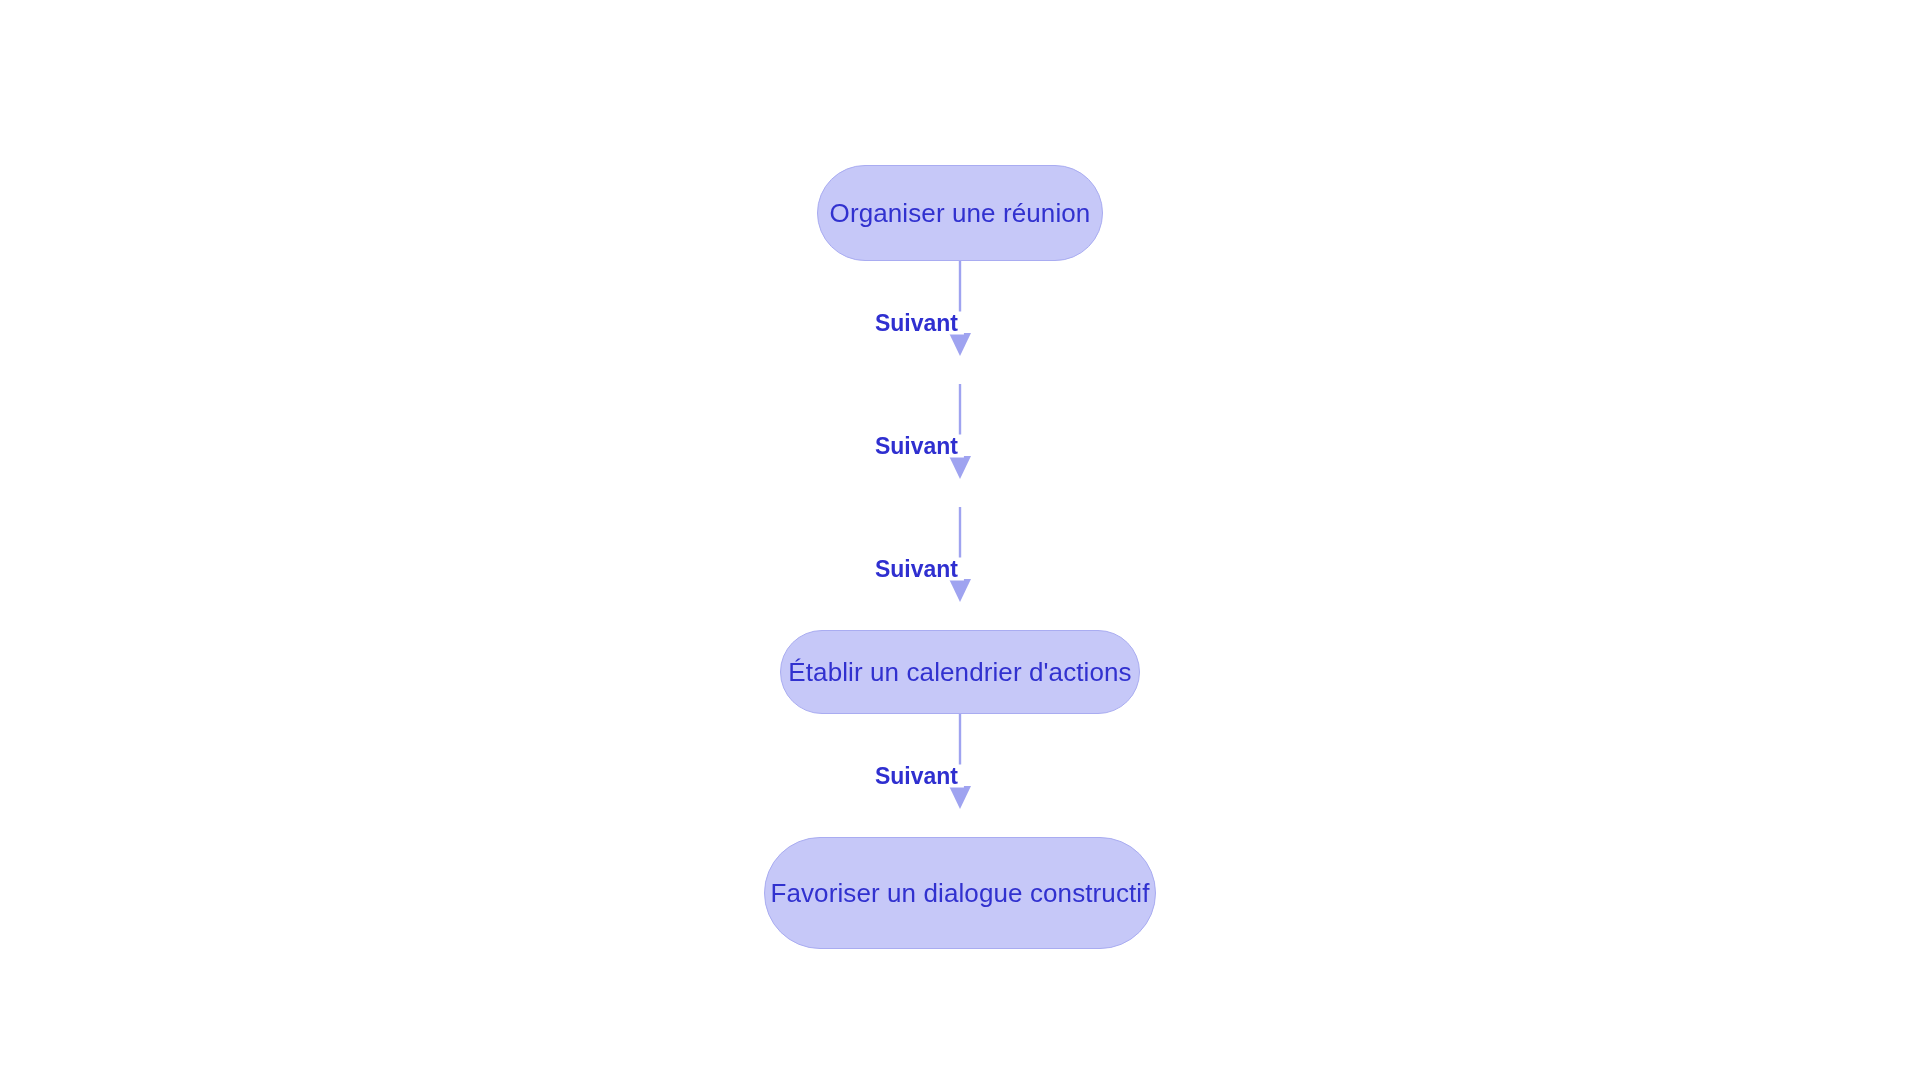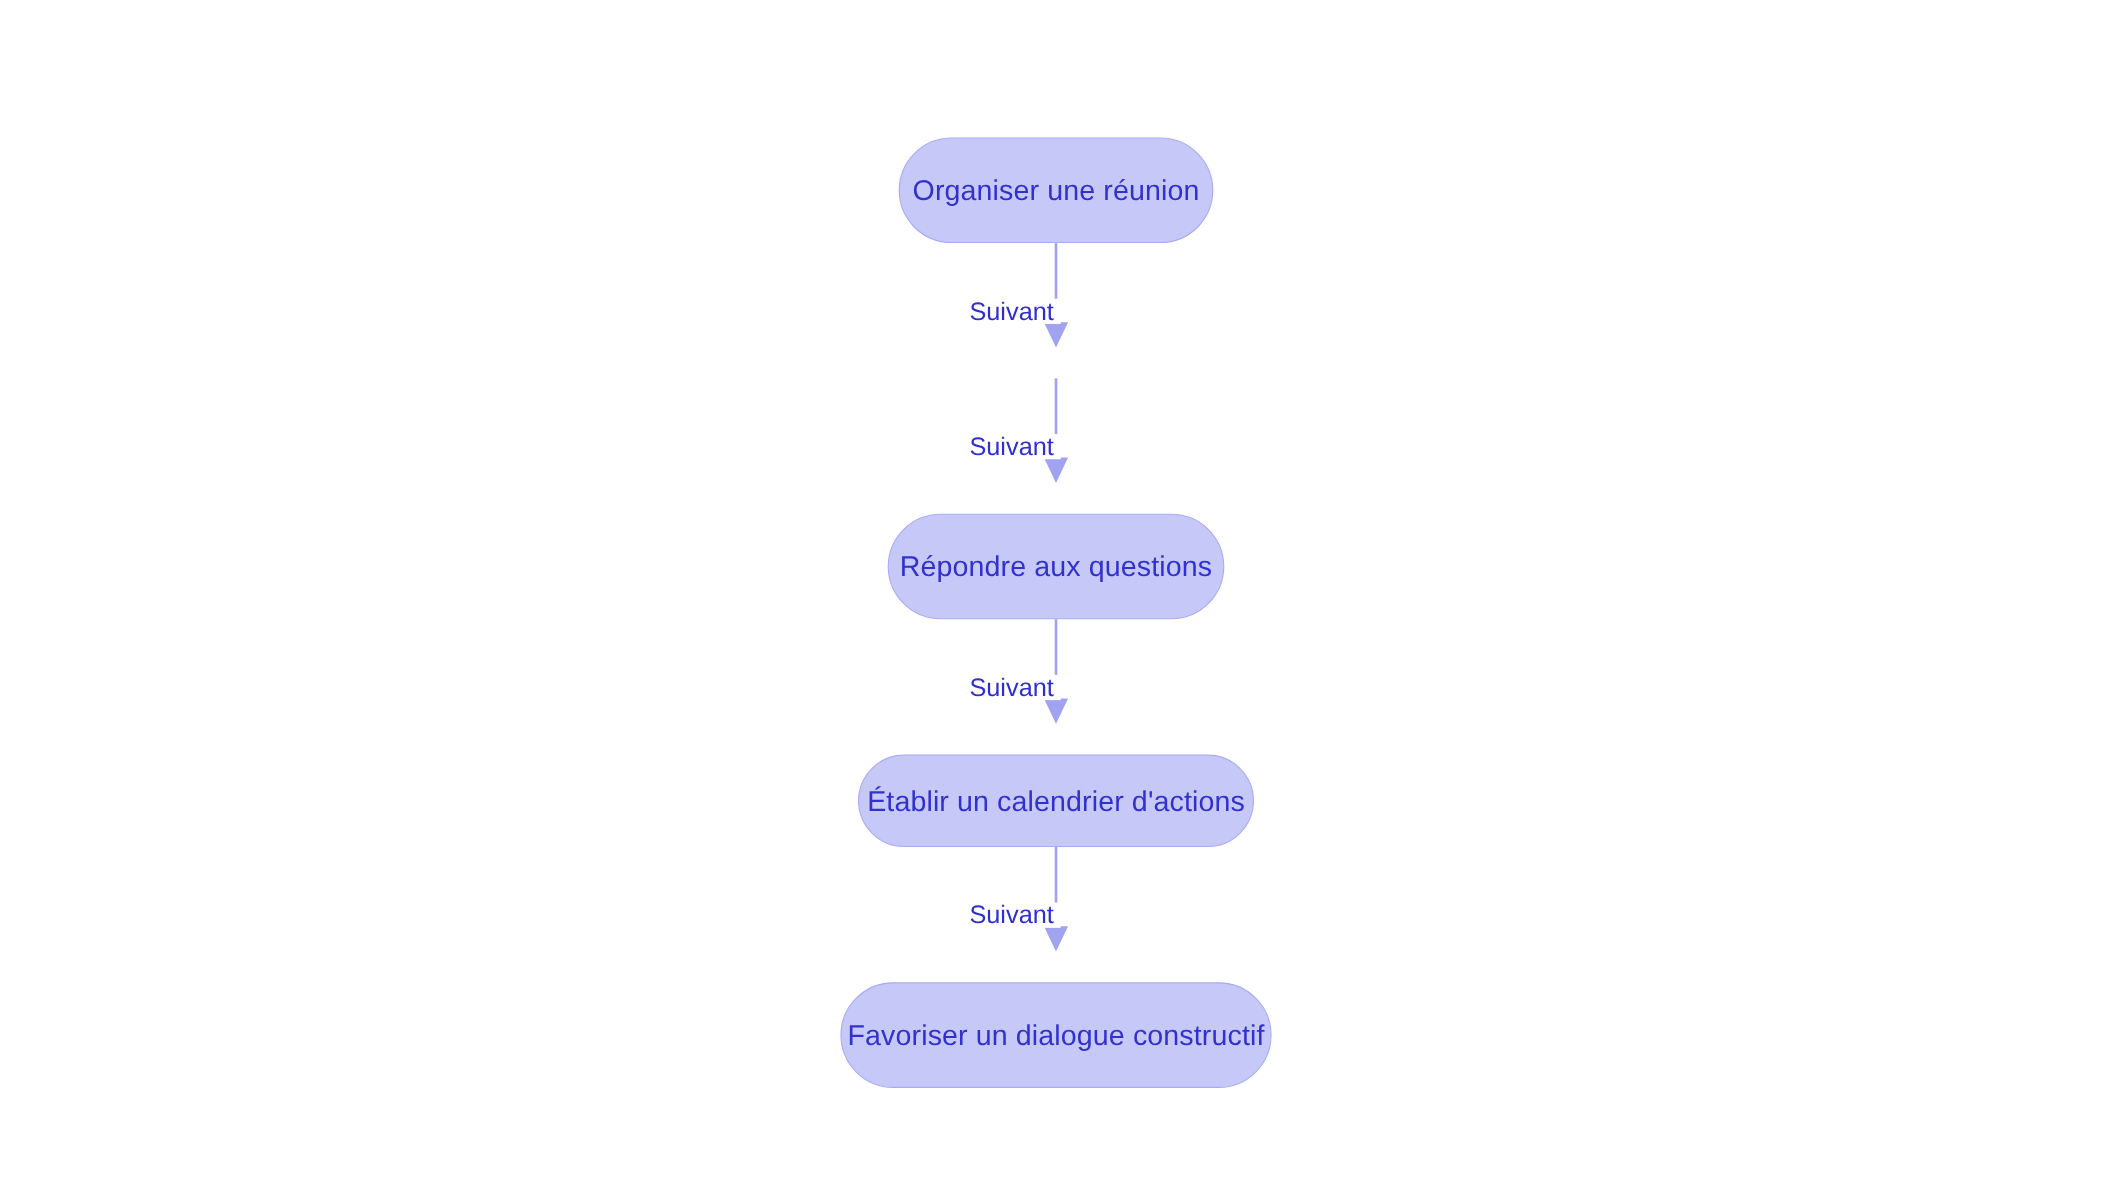--- a/index.html
+++ b/index.html
@@ -54,28 +54,29 @@
     line-height: 1;
     letter-spacing: 0.1px;
     color: #3131cf;
     font-weight: 400;
   }
 
   .node.n1 { width: 286px; height: 96px; }
   .node.n2 { width: 452px; height: 96px; }
   .node.n3 { width: 306px; height: 96px; }
   .node.n4 { width: 360px; height: 84px; }
-  .node.n5 { width: 392px; height: 96px; }
+  .node.n5 { width: 392px; height: 112px; }
 
   
   .edge {
     position: relative;
     width: 300px;
     height: 123px;
     z-index: 1;
+    font-weight: bold;
   }
   .edge-svg {
     position: absolute;
     left: 0;
     top: 0;
     width: 300px;
     height: 95px;
     display: block;
     overflow: visible;
   }
@@ -119,23 +120,20 @@
 
 
     <div class="edge">
       <svg class="edge-svg" viewBox="0 0 300 95" preserveAspectRatio="none">
         <line x1="150" y1="0" x2="150" y2="78" stroke="#9fa3f0" stroke-width="2.4"></line>
         <polygon points="150,95 139,72 161,72" fill="#9fa3f0"></polygon>
       </svg>
       <span class="edge-label">Suivant</span>
     </div>
 
-    <div class="node n3">
-      <span class="node-label">Répondre aux questions</span>
-    </div>
 
     <div class="edge">
       <svg class="edge-svg" viewBox="0 0 300 95" preserveAspectRatio="none">
         <line x1="150" y1="0" x2="150" y2="78" stroke="#9fa3f0" stroke-width="2.4"></line>
         <polygon points="150,95 139,72 161,72" fill="#9fa3f0"></polygon>
       </svg>
       <span class="edge-label">Suivant</span>
     </div>
 
     <div class="node n4">

